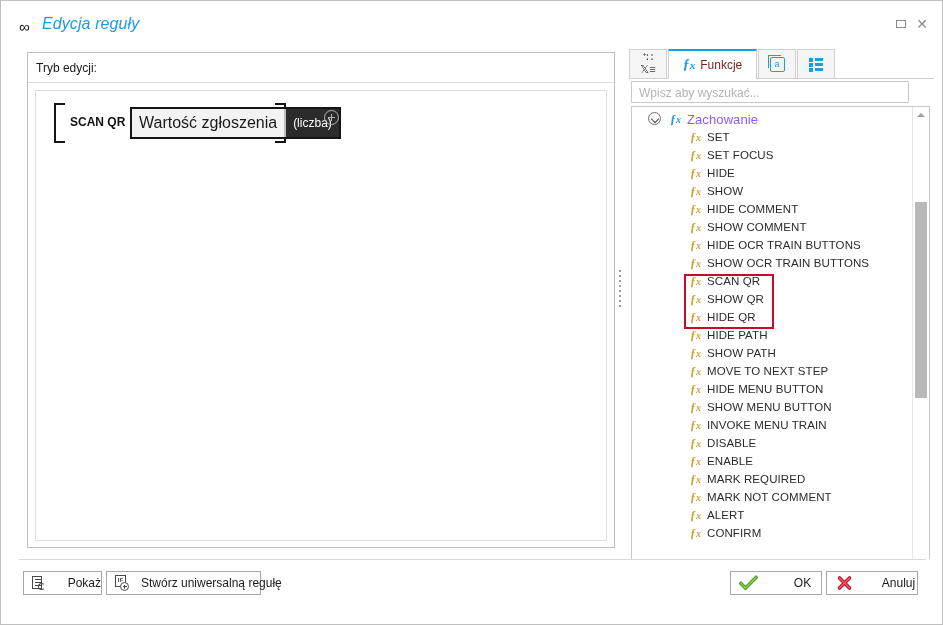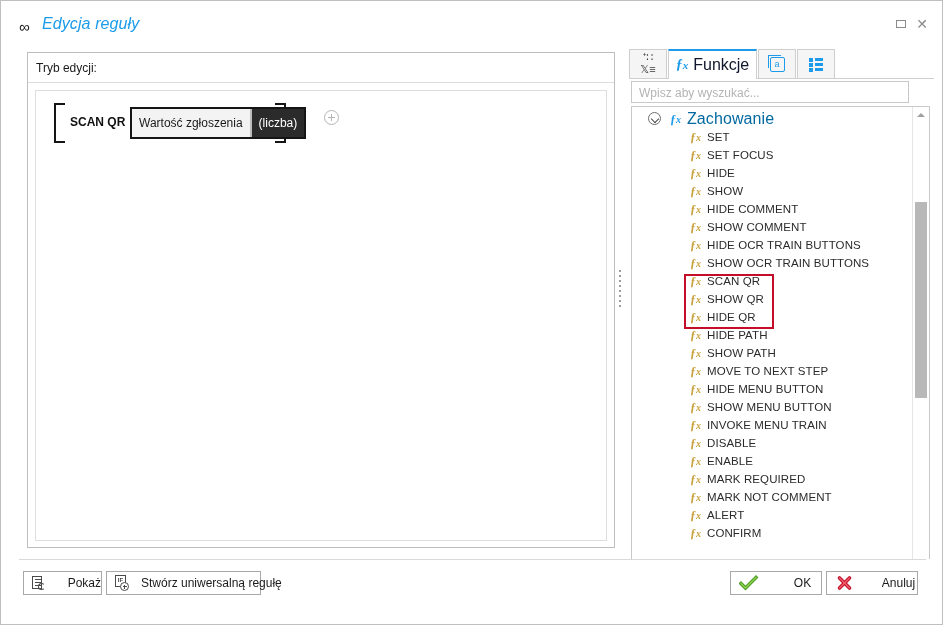--- a/index.html
+++ b/index.html
@@ -164,21 +164,21 @@
     background: #f3f3f3;
     display: flex;
     align-items: stretch;
     box-sizing: border-box;
     cursor: pointer;
   }
   .chip-text {
     display: flex;
     align-items: center;
     padding: 0 7px;
-    font-size: 12px;
+    font-size: 16px;
     color: #1a1a1a;
     white-space: nowrap;
   }
   .chip-type {
     display: flex;
     align-items: center;
     padding: 0 7px;
     font-size: 12px;
     color: #ffffff;
     background: #2b2b2b;
@@ -250,22 +250,22 @@
   .tab.active {
     background: #ffffff;
     border-top: 2px solid #1b9bea;
     height: 30px;
   }
   .tab-0 { left: 0;   width: 38px; }
   .tab-1 { left: 39px; width: 89px; }
   .tab-2 { left: 129px; width: 38px; }
   .tab-3 { left: 168px; width: 38px; }
   .tab-label {
-    font-size: 16px;
-    color: #0f172a;
+    font-size: 12px;
+    color: #7f1d1d;
     margin-left: 5px;
     white-space: nowrap;
   }
   .ic-fx {
     font-family: "Liberation Serif", serif;
     font-style: italic;
     font-weight: bold;
     font-size: 14px;
     color: #1b9bea;
     line-height: 1;
@@ -382,21 +382,21 @@
     line-height: 1;
     margin-right: 6px;
   }
   .fx-blue { color: #1b9bea; }
   .fx-gold { color: #c8a23c; }
   .tree-label {
     font-size: 11.5px;
     color: #2b2b2b;
     letter-spacing: 0.1px;
   }
-  .tree-item.root .tree-label { font-size: 16px; color: #0369a1; }
+  .tree-item.root .tree-label { font-size: 13px; color: #8b5cf6; }
 
   .highlight-box {
     position: absolute;
     left: 52px; top: 167px;
     width: 90px; height: 55px;
     border: 2px solid #c40d28;
     box-sizing: border-box;
     pointer-events: none;
   }
 

